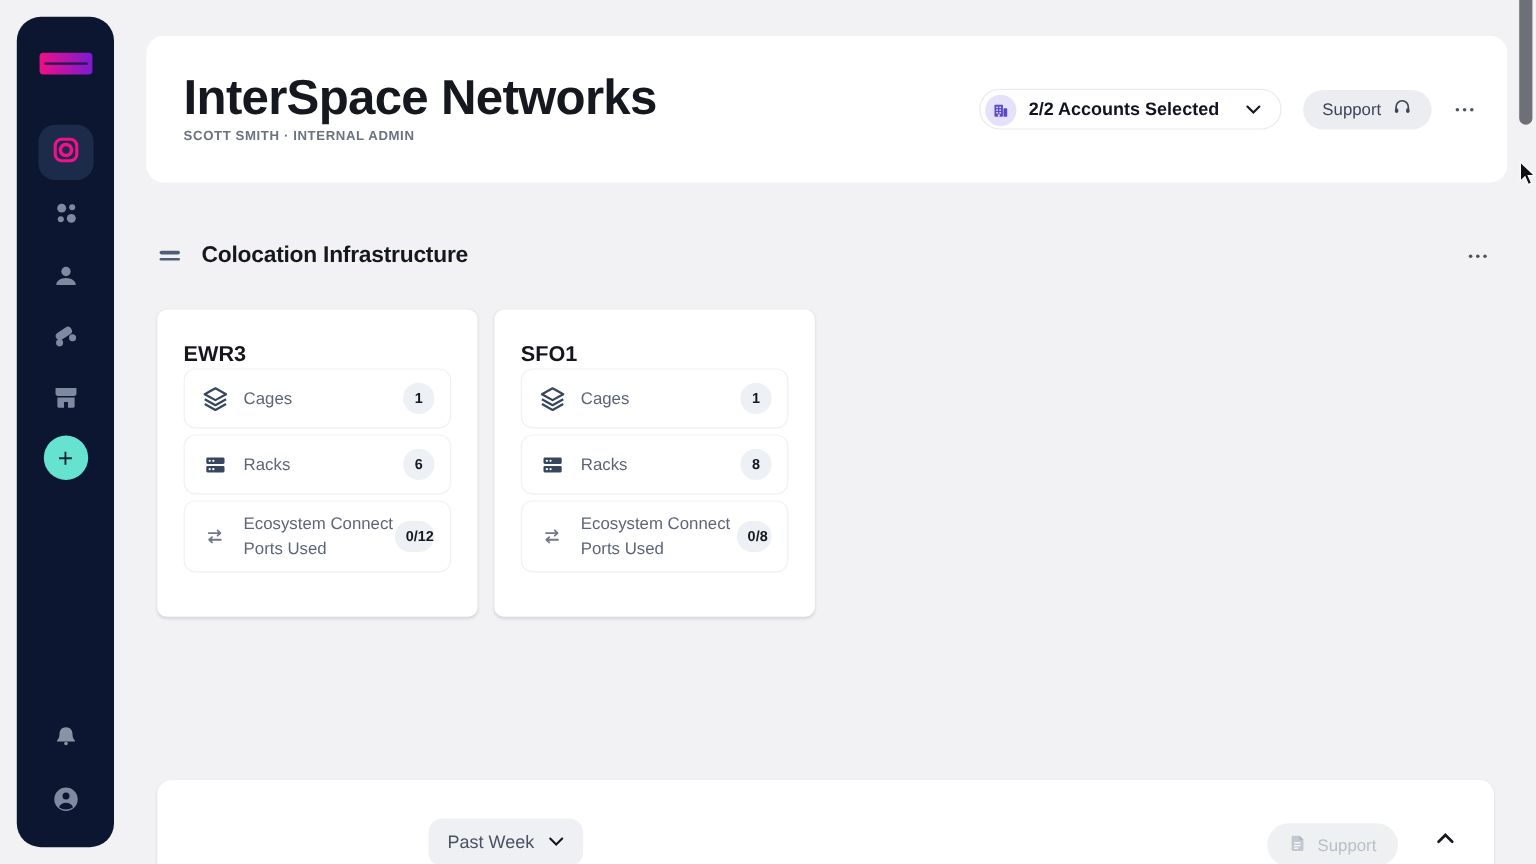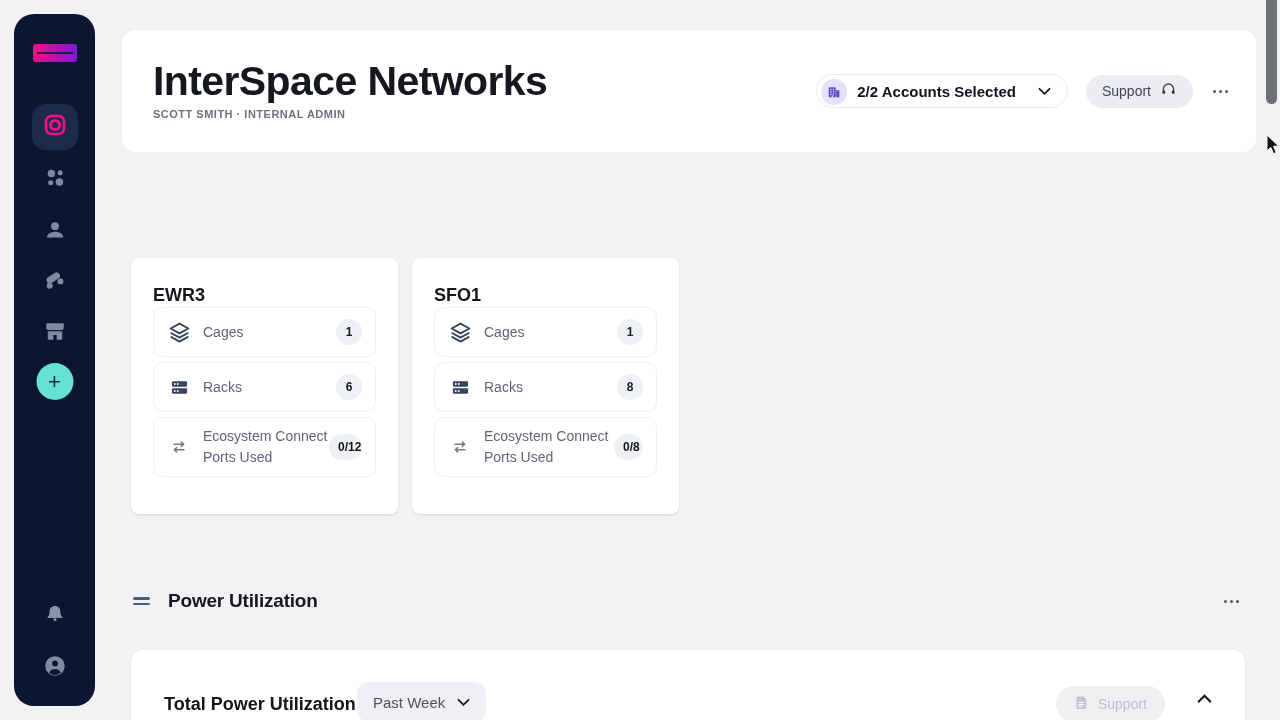--- a/index.html
+++ b/index.html
@@ -201,20 +201,32 @@
       </div>
 
       <div class="dots-menu">
           <i></i>
           <i></i>
           <i></i>
         </div>
     </div>
   </header>
 
+  <div class="section-header sh-1">
+    <span class="drag-handle">
+        <i></i>
+        <i></i>
+      </span>
+    <span class="section-title">Colocation Infrastructure</span>
+    <div class="dots-menu">
+        <i></i>
+        <i></i>
+        <i></i>
+      </div>
+  </div>
 
   <section class="site-card card-ewr3">
     <div class="site-name">EWR3</div>
 
     <div class="metric-row">
       <span class="metric-icon">
         <svg width="23" height="23" viewBox="0 0 22 22" fill="none" stroke="currentColor" stroke-width="1.8" stroke-linejoin="round">
             <path d="M11 2.5 19.5 7.2 11 11.9 2.5 7.2z"></path>
             <path d="M2.5 11.2 11 15.9 19.5 11.2"></path>
             <path d="M2.5 15 11 19.7 19.5 15"></path>
@@ -290,35 +302,22 @@
         <svg width="16" height="16" viewBox="0 0 16 16" fill="none" stroke="currentColor" stroke-width="1.5" stroke-linecap="round" stroke-linejoin="round">
             <path d="M3 5.2h9.5M10.3 3 12.7 5.2 10.3 7.4"></path>
             <path d="M13 10.8H3.5M5.7 8.6 3.3 10.8 5.7 13"></path>
           </svg>
       </span>
       <span class="metric-label">Ecosystem Connect Ports Used</span>
       <span class="metric-badge">0/8</span>
     </div>
   </section>
 
-  <div class="section-header sh-2">
-    <span class="drag-handle">
-        <i></i>
-        <i></i>
-      </span>
-    <span class="section-title">Power Utilization</span>
-    <div class="dots-menu">
-        <i></i>
-        <i></i>
-        <i></i>
-      </div>
-  </div>
 
   <section class="power-card">
-    <div class="power-title">Total Power Utilization</div>
 
     <div class="range-pill">
       <span class="range-label">Past Week</span>
       <span>
         <svg width="13" height="9" viewBox="0 0 13 9" fill="none" stroke="#15181e" stroke-width="1.8" stroke-linecap="round">
             <path d="M1.5 1.8 6.5 6.8 11.5 1.8"></path>
           </svg>
       </span>
     </div>
 

